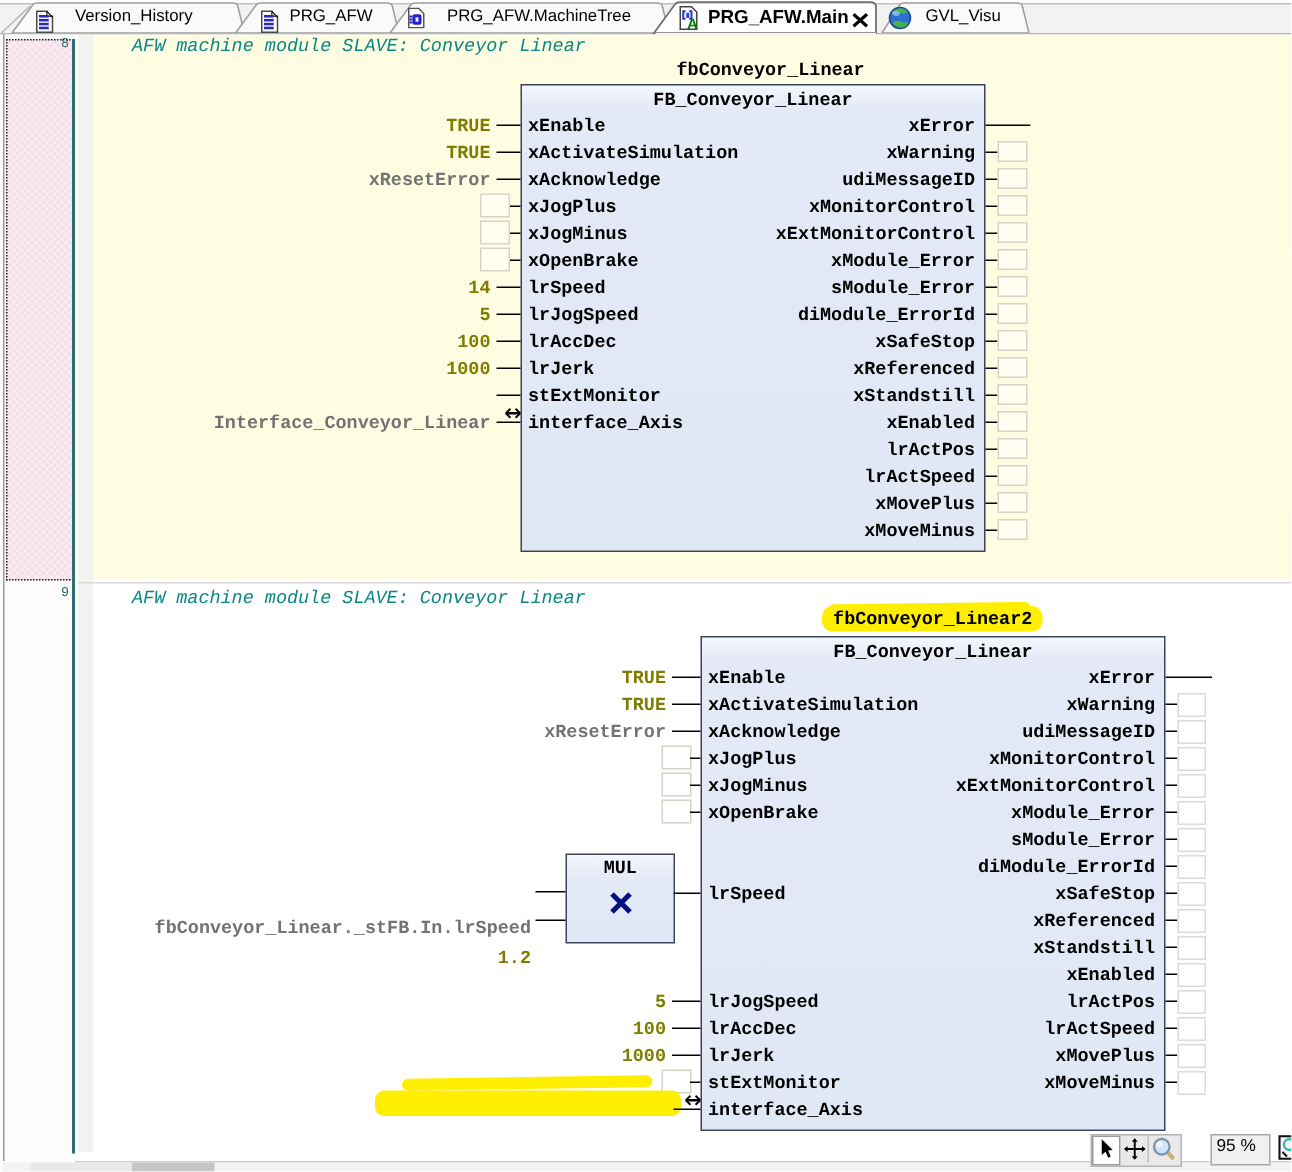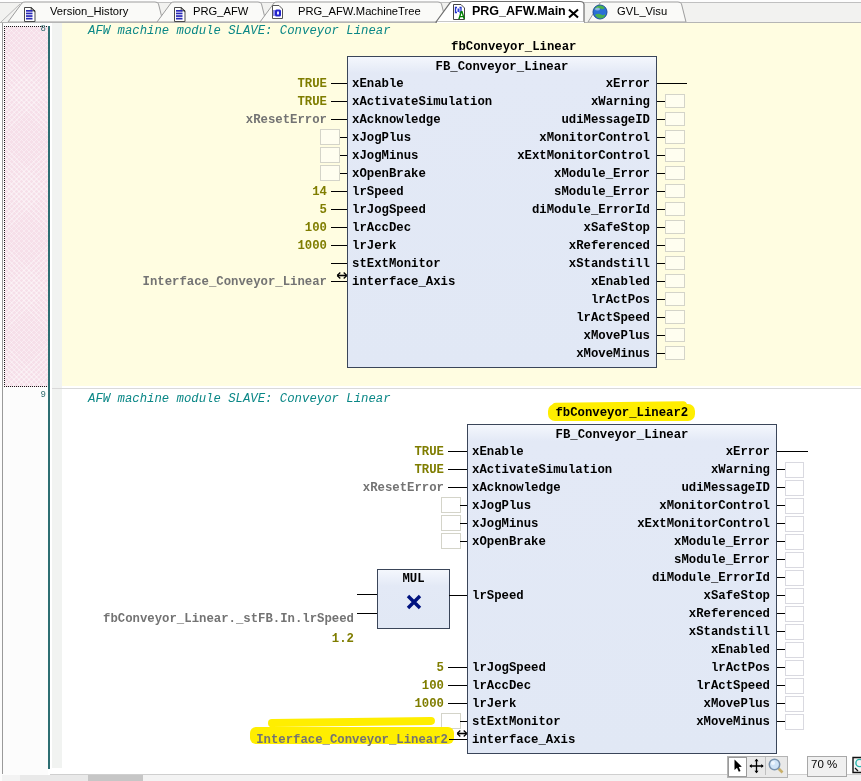--- a/index.html
+++ b/index.html
@@ -172,21 +172,20 @@
 <div class="vbox" style="left:441px;top:497px;"></div>
 <div class="hline" style="left:460px;top:505px;width:7px;background:#000;"></div>
 <div class="vbox" style="left:441px;top:515px;"></div>
 <div class="hline" style="left:460px;top:523px;width:7px;background:#000;"></div>
 <div class="vbox" style="left:441px;top:533px;"></div>
 <div class="hline" style="left:460px;top:541px;width:7px;background:#000;"></div>
 <div class="vbox" style="left:441px;top:713px;"></div>
 <div class="hline" style="left:460px;top:721px;width:7px;background:#000;"></div>
 <div class="abs" style="left:250px;top:727px;width:204px;height:17px;background:#ffee00;border-radius:6px;"></div>
 <div class="abs" style="left:268px;top:718px;width:167px;height:8px;background:#ffee00;border-radius:4px;transform:rotate(-.8deg);"></div>
-<div class="valr" style="left:251.5px;top:731px;width:196.5px;">Interface_Conveyor_Linear2</div>
 <div class="hline" style="left:449px;top:739px;width:18px;background:#000;"></div>
 <svg class="abs" style="left:456px;top:729px;" width="12" height="10" viewBox="0 0 12 10">
 <path d="M1.2 4.5 H10.8" stroke="#000" stroke-width="1.6" fill="none"></path>
       <path d="M1.2 4.5 l3.1 -3 M1.2 4.5 l3.1 3 M10.8 4.5 l-3.1 -3 M10.8 4.5 l-3.1 3" stroke="#000" stroke-width="1.25" fill="none"></path>
     </svg>
 <div class="hline" style="left:777px;top:451px;width:31px;background:#000;"></div>
 <div class="hline" style="left:777px;top:469px;width:8px;background:#000;"></div>
 <div class="vboxw" style="left:785px;top:462px;"></div>
 <div class="hline" style="left:777px;top:487px;width:8px;background:#000;"></div>
 <div class="vboxw" style="left:785px;top:480px;"></div>
@@ -297,18 +296,18 @@
 <svg class="abs" style="left:748px;top:758px;" width="17" height="16" viewBox="0 0 17 16">
 <path d="M8.5 1.5 L8.5 14.5 M2 8 L15 8" stroke="#000" stroke-width="1.3"></path>
 <path d="M8.5 0.8 l-2 2.4 h4 Z M8.5 15.2 l-2 -2.4 h4 Z M1.3 8 l2.4 -2 v4 Z M15.7 8 l-2.4 -2 v4 Z" fill="#000"></path>
 </svg>
 <svg class="abs" style="left:767px;top:757px;" width="18" height="18" viewBox="0 0 18 18">
 <line x1="11.5" y1="11.5" x2="15.5" y2="15.5" stroke="#c9b06a" stroke-width="2.6"></line>
 <circle cx="7.5" cy="7.5" r="5.2" fill="#cfe4f7" stroke="#7a93ad" stroke-width="1.5"></circle>
 <circle cx="6" cy="6" r="2" fill="#eef6fd"></circle>
 </svg>
 <div class="abs" style="left:807px;top:756px;width:38px;height:19px;background:#f0f0f0;border:1px solid #a8a8a8;"></div>
-<div class="abs" style="left:811px;top:758px;font-family:'Liberation Sans',sans-serif;font-size:11.5px;color:#000;">70 %</div>
+<div class="abs" style="left:811px;top:758px;font-family:'Liberation Sans',sans-serif;font-size:11.5px;color:#000;">95 %</div>
 <svg class="abs" style="left:851px;top:755px;" width="10" height="20" viewBox="0 0 10 20">
 <path d="M2 2.5 H12 V17.5 H2 Z" fill="#f4f4f4" stroke="#111" stroke-width="1.4"></path>
 <circle cx="8.5" cy="8" r="3.6" fill="none" stroke="#2ab5ad" stroke-width="1.4"></circle>
 <path d="M4 13 l3 3" stroke="#111" stroke-width="1.3"></path>
 </svg>
 </div>
 </body></html>

